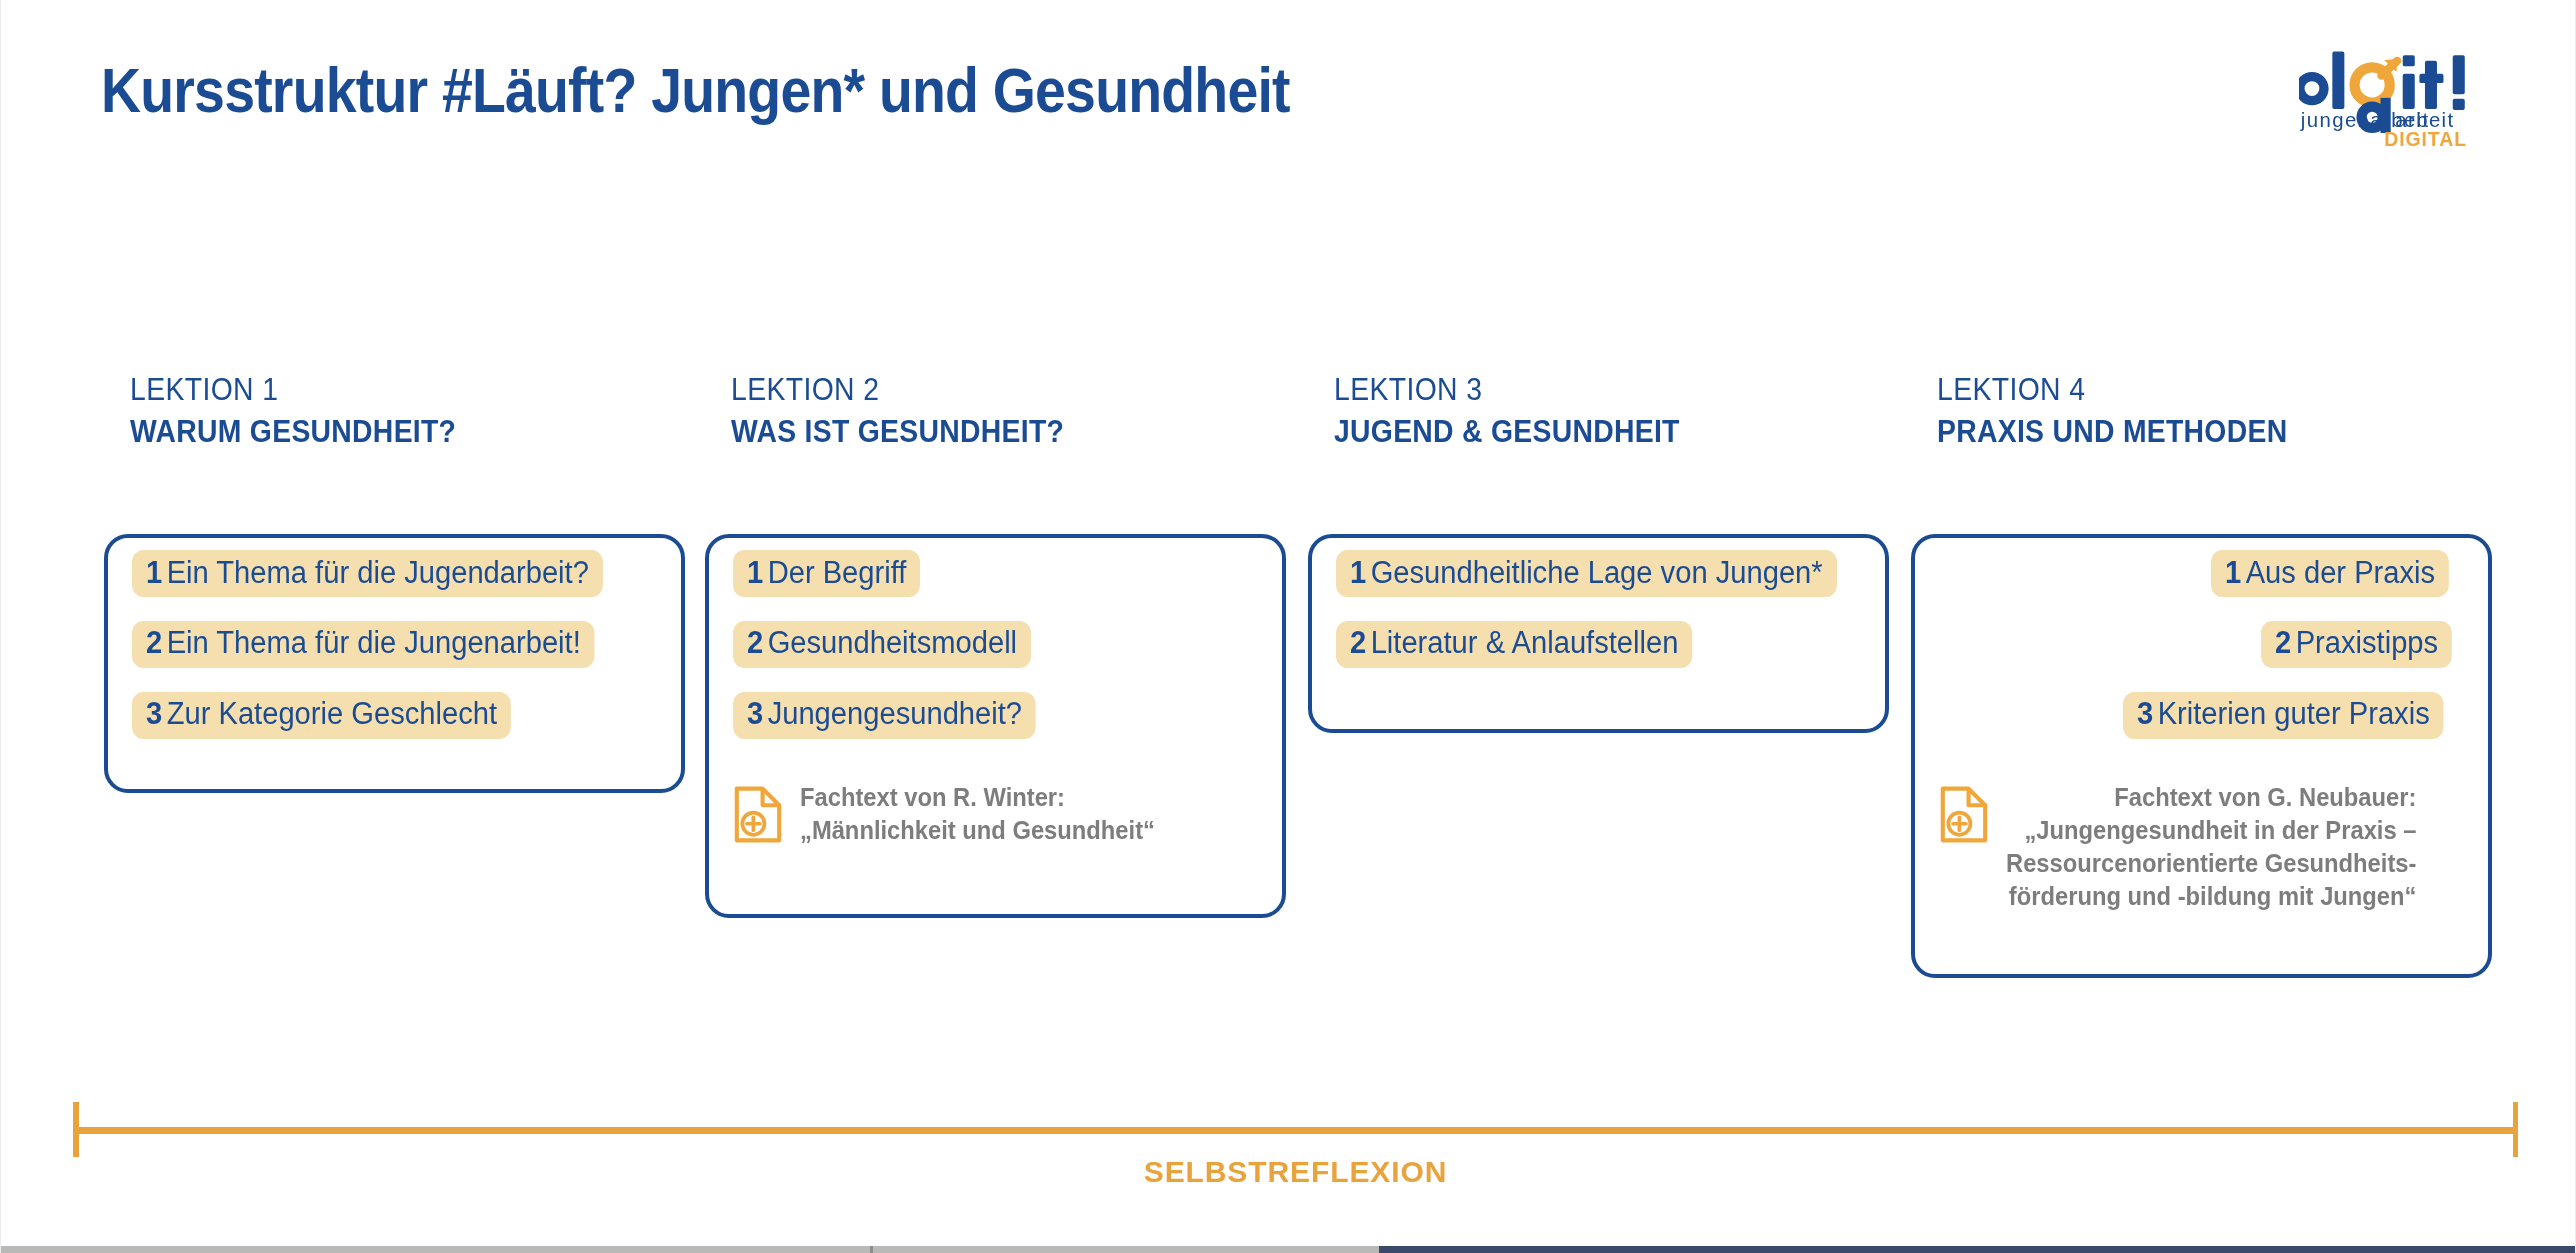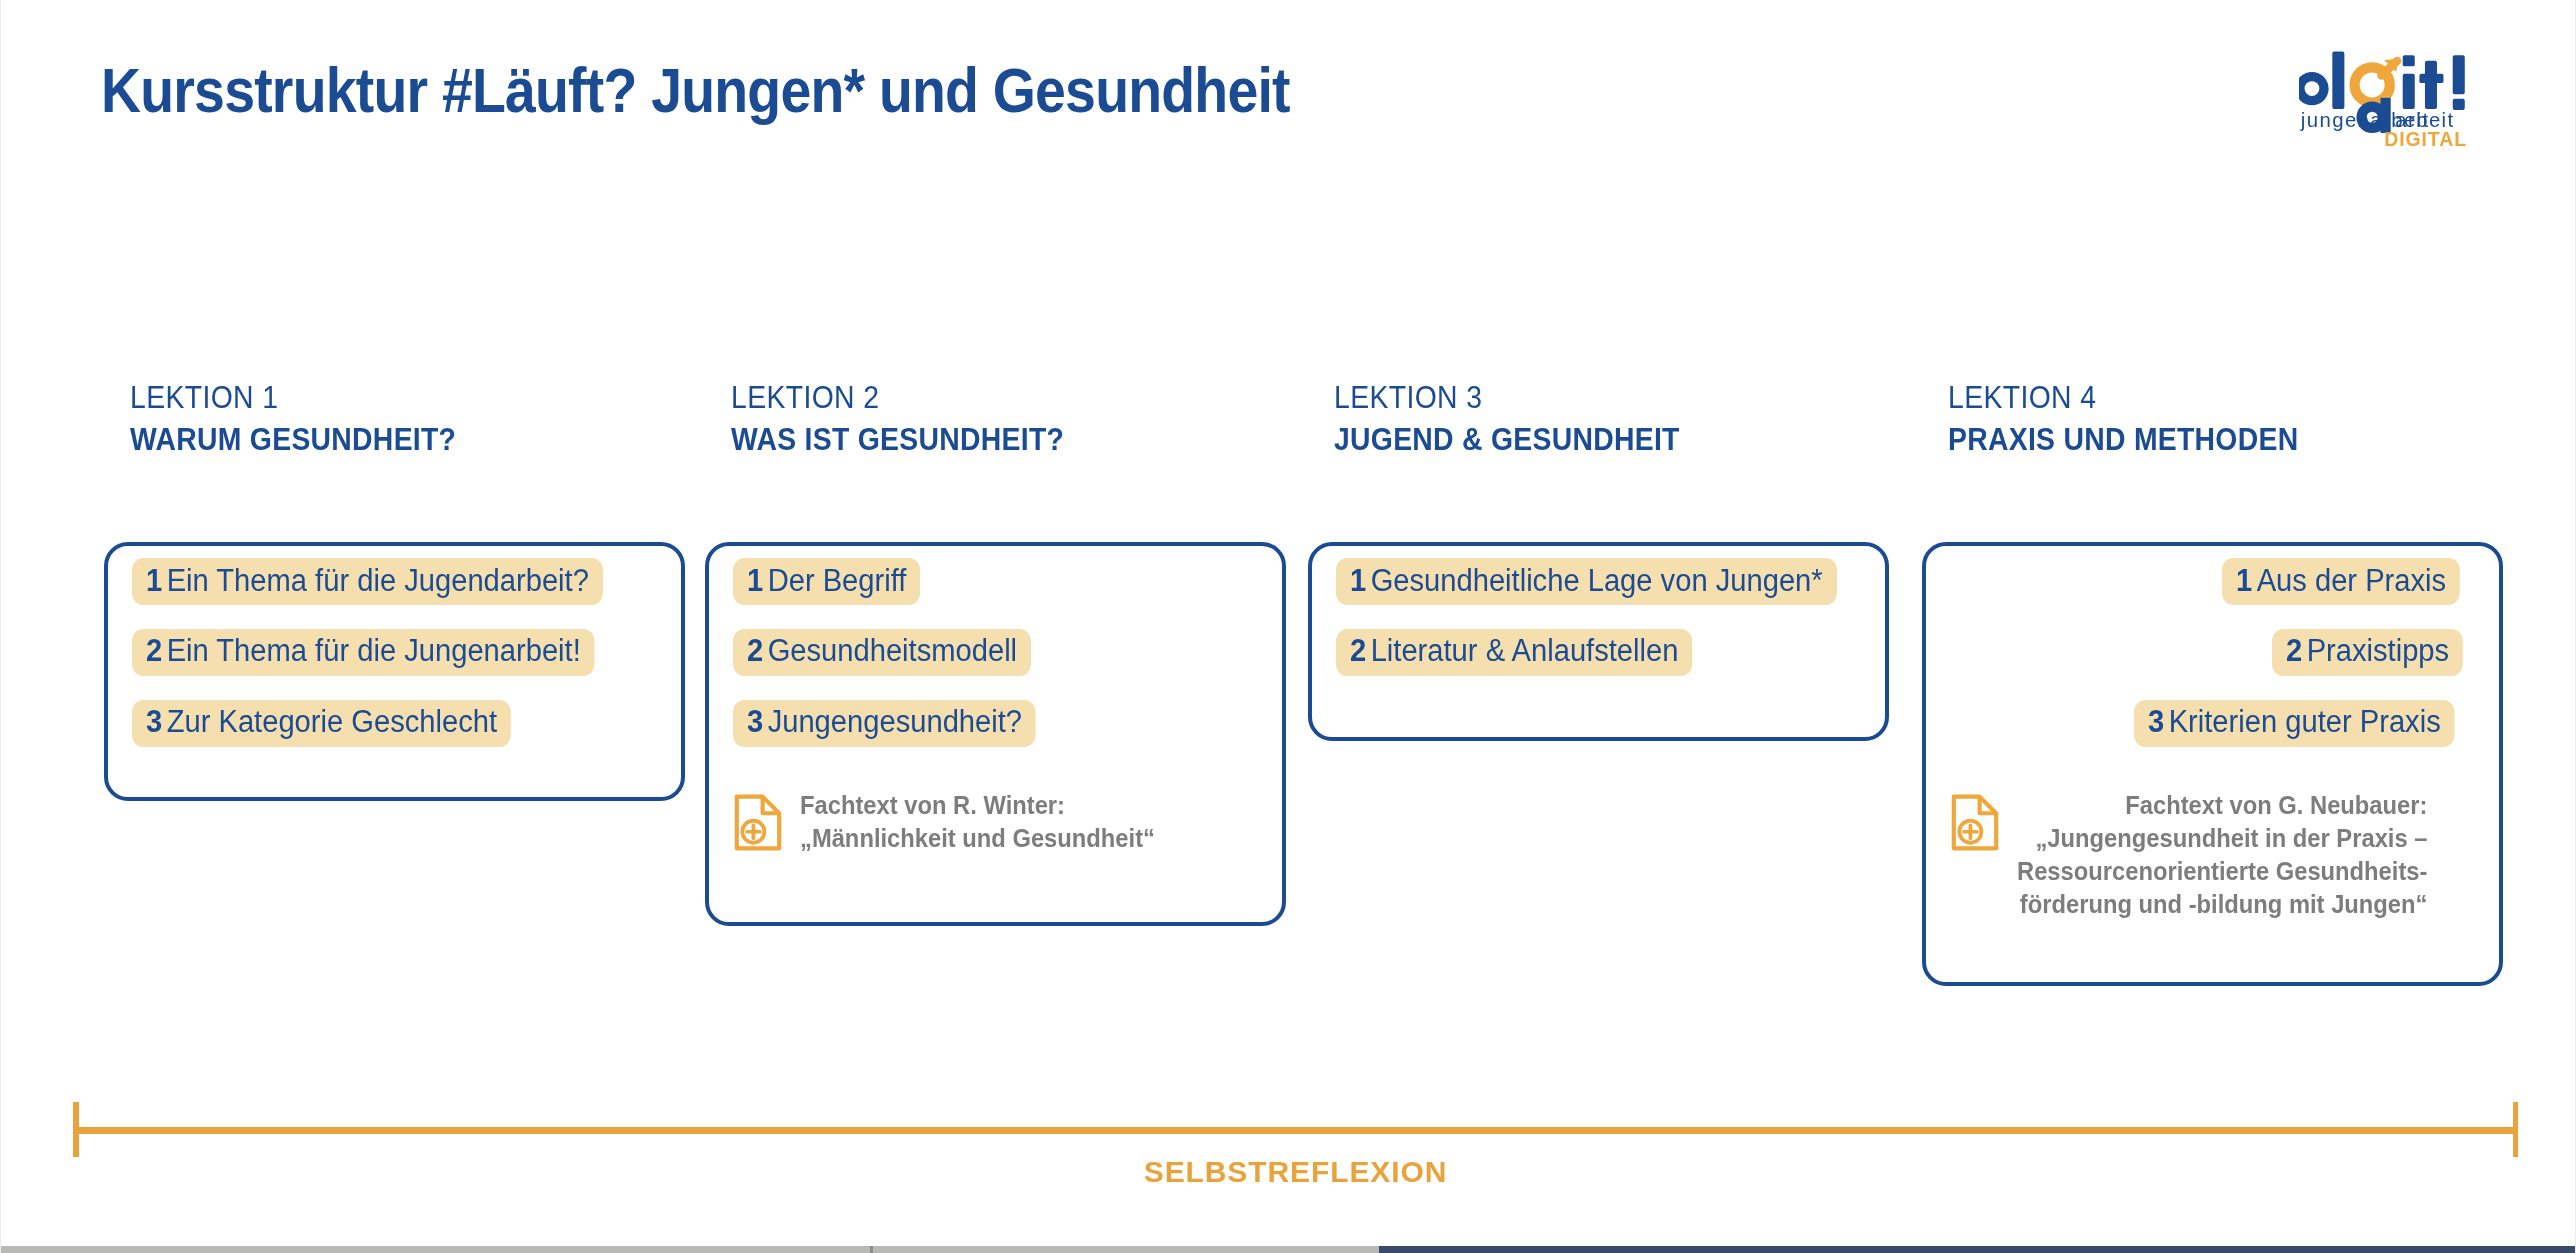--- a/index.html
+++ b/index.html
@@ -43,33 +43,33 @@
     top: 44px;
     width: 213px;
     height: 104px;
   }
   .logo svg { display: block; width: 213px; height: 104px; }
 
   
   .columns {
     position: absolute;
     left: 0;
-    top: 380px;
+    top: 372px;
     width: 2576px;
     height: 647px;
   }
   .column {
     position: absolute;
     top: 0;
     width: 601px;
   }
   .col-0 { left: 129px; }
   .col-1 { left: 730px; }
   .col-2 { left: 1333px; }
-  .col-3 { left: 1936px; margin-left: 11px; }
+  .col-3 { left: 1936px; }
 
   .lesson-kicker {
     font-family: "Liberation Sans Narrow", "Liberation Sans", sans-serif;
     font-size: 30.5px;
     font-weight: normal;
     color: #1B4C93;
     letter-spacing: 0.4px;
     line-height: 1.15;
     transform: scaleX(0.93);
     transform-origin: left center;

